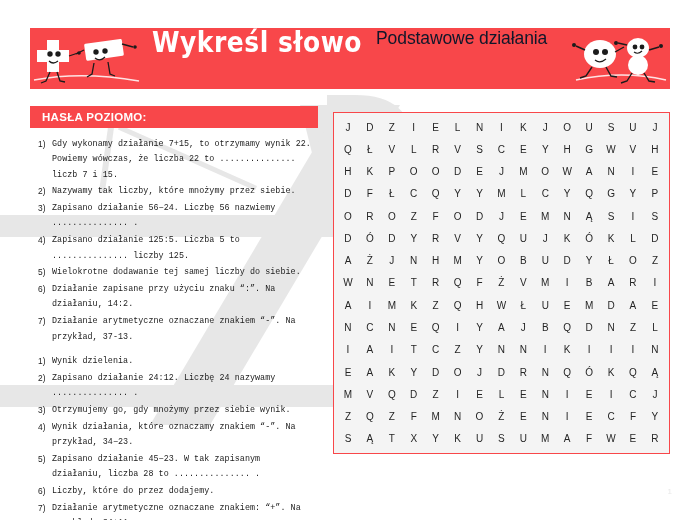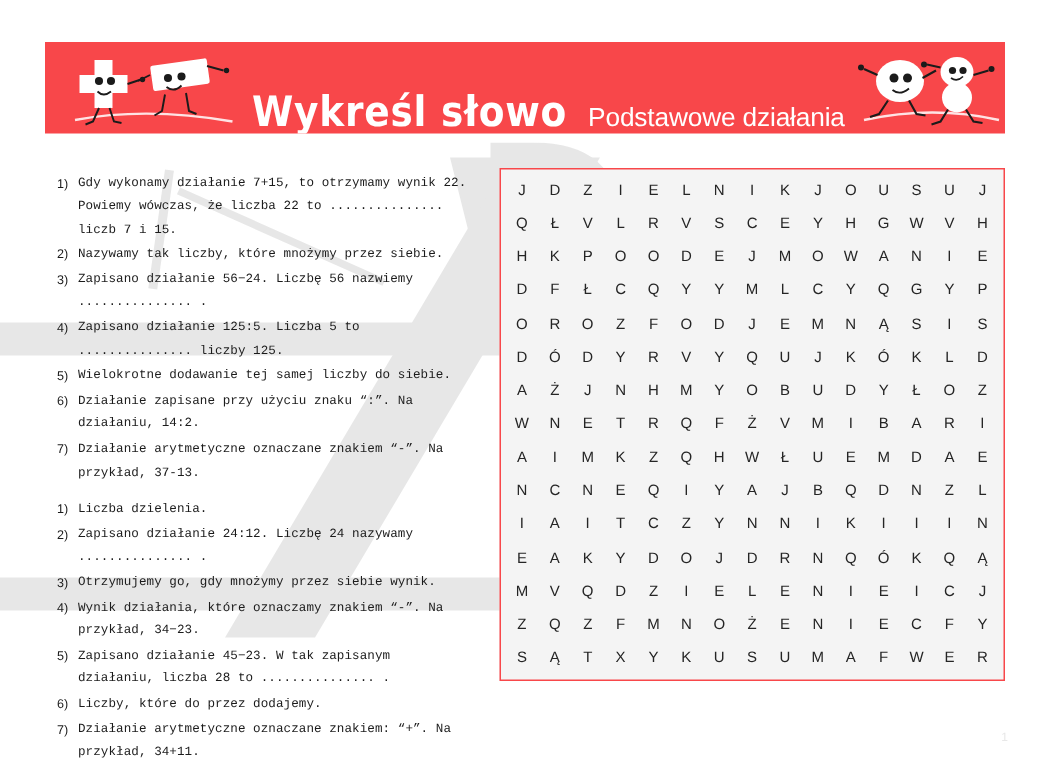--- a/index.html
+++ b/index.html
@@ -26,23 +26,22 @@
 
   
   .banner {
     position: absolute;
     left: 30px;
     top: 28px;
     width: 640px;
     height: 61px;
     background: #f8474a;
     display: flex;
-    align-items: flex-end;
+    align-items: flex-start;
     overflow: hidden;
-    padding-left: 16px;
   }
 
   .mascot-left {
     width: 122px;
     height: 61px;
     flex: 0 0 auto;
     position: relative;
   }
 
   .banner-title {
@@ -50,21 +49,21 @@
     font-weight: bold;
     font-size: 25px;
     letter-spacing: 0.5px;
     font-family: "DejaVu Sans", sans-serif;
     white-space: nowrap;
     transform: scaleY(1.12);
     margin-right: 14px;
   }
 
   .banner-subtitle {
-    color: #ffffff;
+    color: #0f172a;
     font-size: 17.5px;
     font-weight: 400;
     white-space: nowrap;
     letter-spacing: -0.1px;
   }
 
   .mascot-right {
     flex: 1 1 auto;
     height: 61px;
     position: relative;
@@ -259,20 +258,21 @@
           <circle cx="46" cy="15" r="2" fill="#1b1b1b"></circle>
           <path d="M79,22 l10,-3" stroke="#1b1b1b" stroke-width="1.4" fill="none"></path>
           <circle cx="91" cy="18" r="2" fill="#1b1b1b"></circle>
         </g>
       </svg>
     </div>
   </div>
 
   <div class="clues">
 
+    <div class="section-head">HASŁA POZIOMO:</div>
     <ol class="clue-list">
       <li>
         <span class="clue-num">1)</span>
         <span class="clue-text">Gdy wykonamy działanie 7+15, to otrzymamy wynik 22. Powiemy wówczas, że liczba 22 to ............... liczb 7 i 15.</span>
       </li>
       <li>
         <span class="clue-num">2)</span>
         <span class="clue-text">Nazywamy tak liczby, które mnożymy przez siebie.</span>
       </li>
       <li>
@@ -293,21 +293,21 @@
       </li>
       <li>
         <span class="clue-num">7)</span>
         <span class="clue-text">Działanie arytmetyczne oznaczane znakiem “-”. Na przykład, 37-13.</span>
       </li>
     </ol>
 
     <ol class="clue-list">
       <li>
         <span class="clue-num">1)</span>
-        <span class="clue-text">Liczba dzielenia.</span>
+        <span class="clue-text">Wynik dzielenia.</span>
       </li>
       <li>
         <span class="clue-num">2)</span>
         <span class="clue-text">Zapisano działanie 24:12. Liczbę 24 nazywamy ............... .</span>
       </li>
       <li>
         <span class="clue-num">3)</span>
         <span class="clue-text">Otrzymujemy go, gdy mnożymy przez siebie wynik.</span>
       </li>
       <li>

